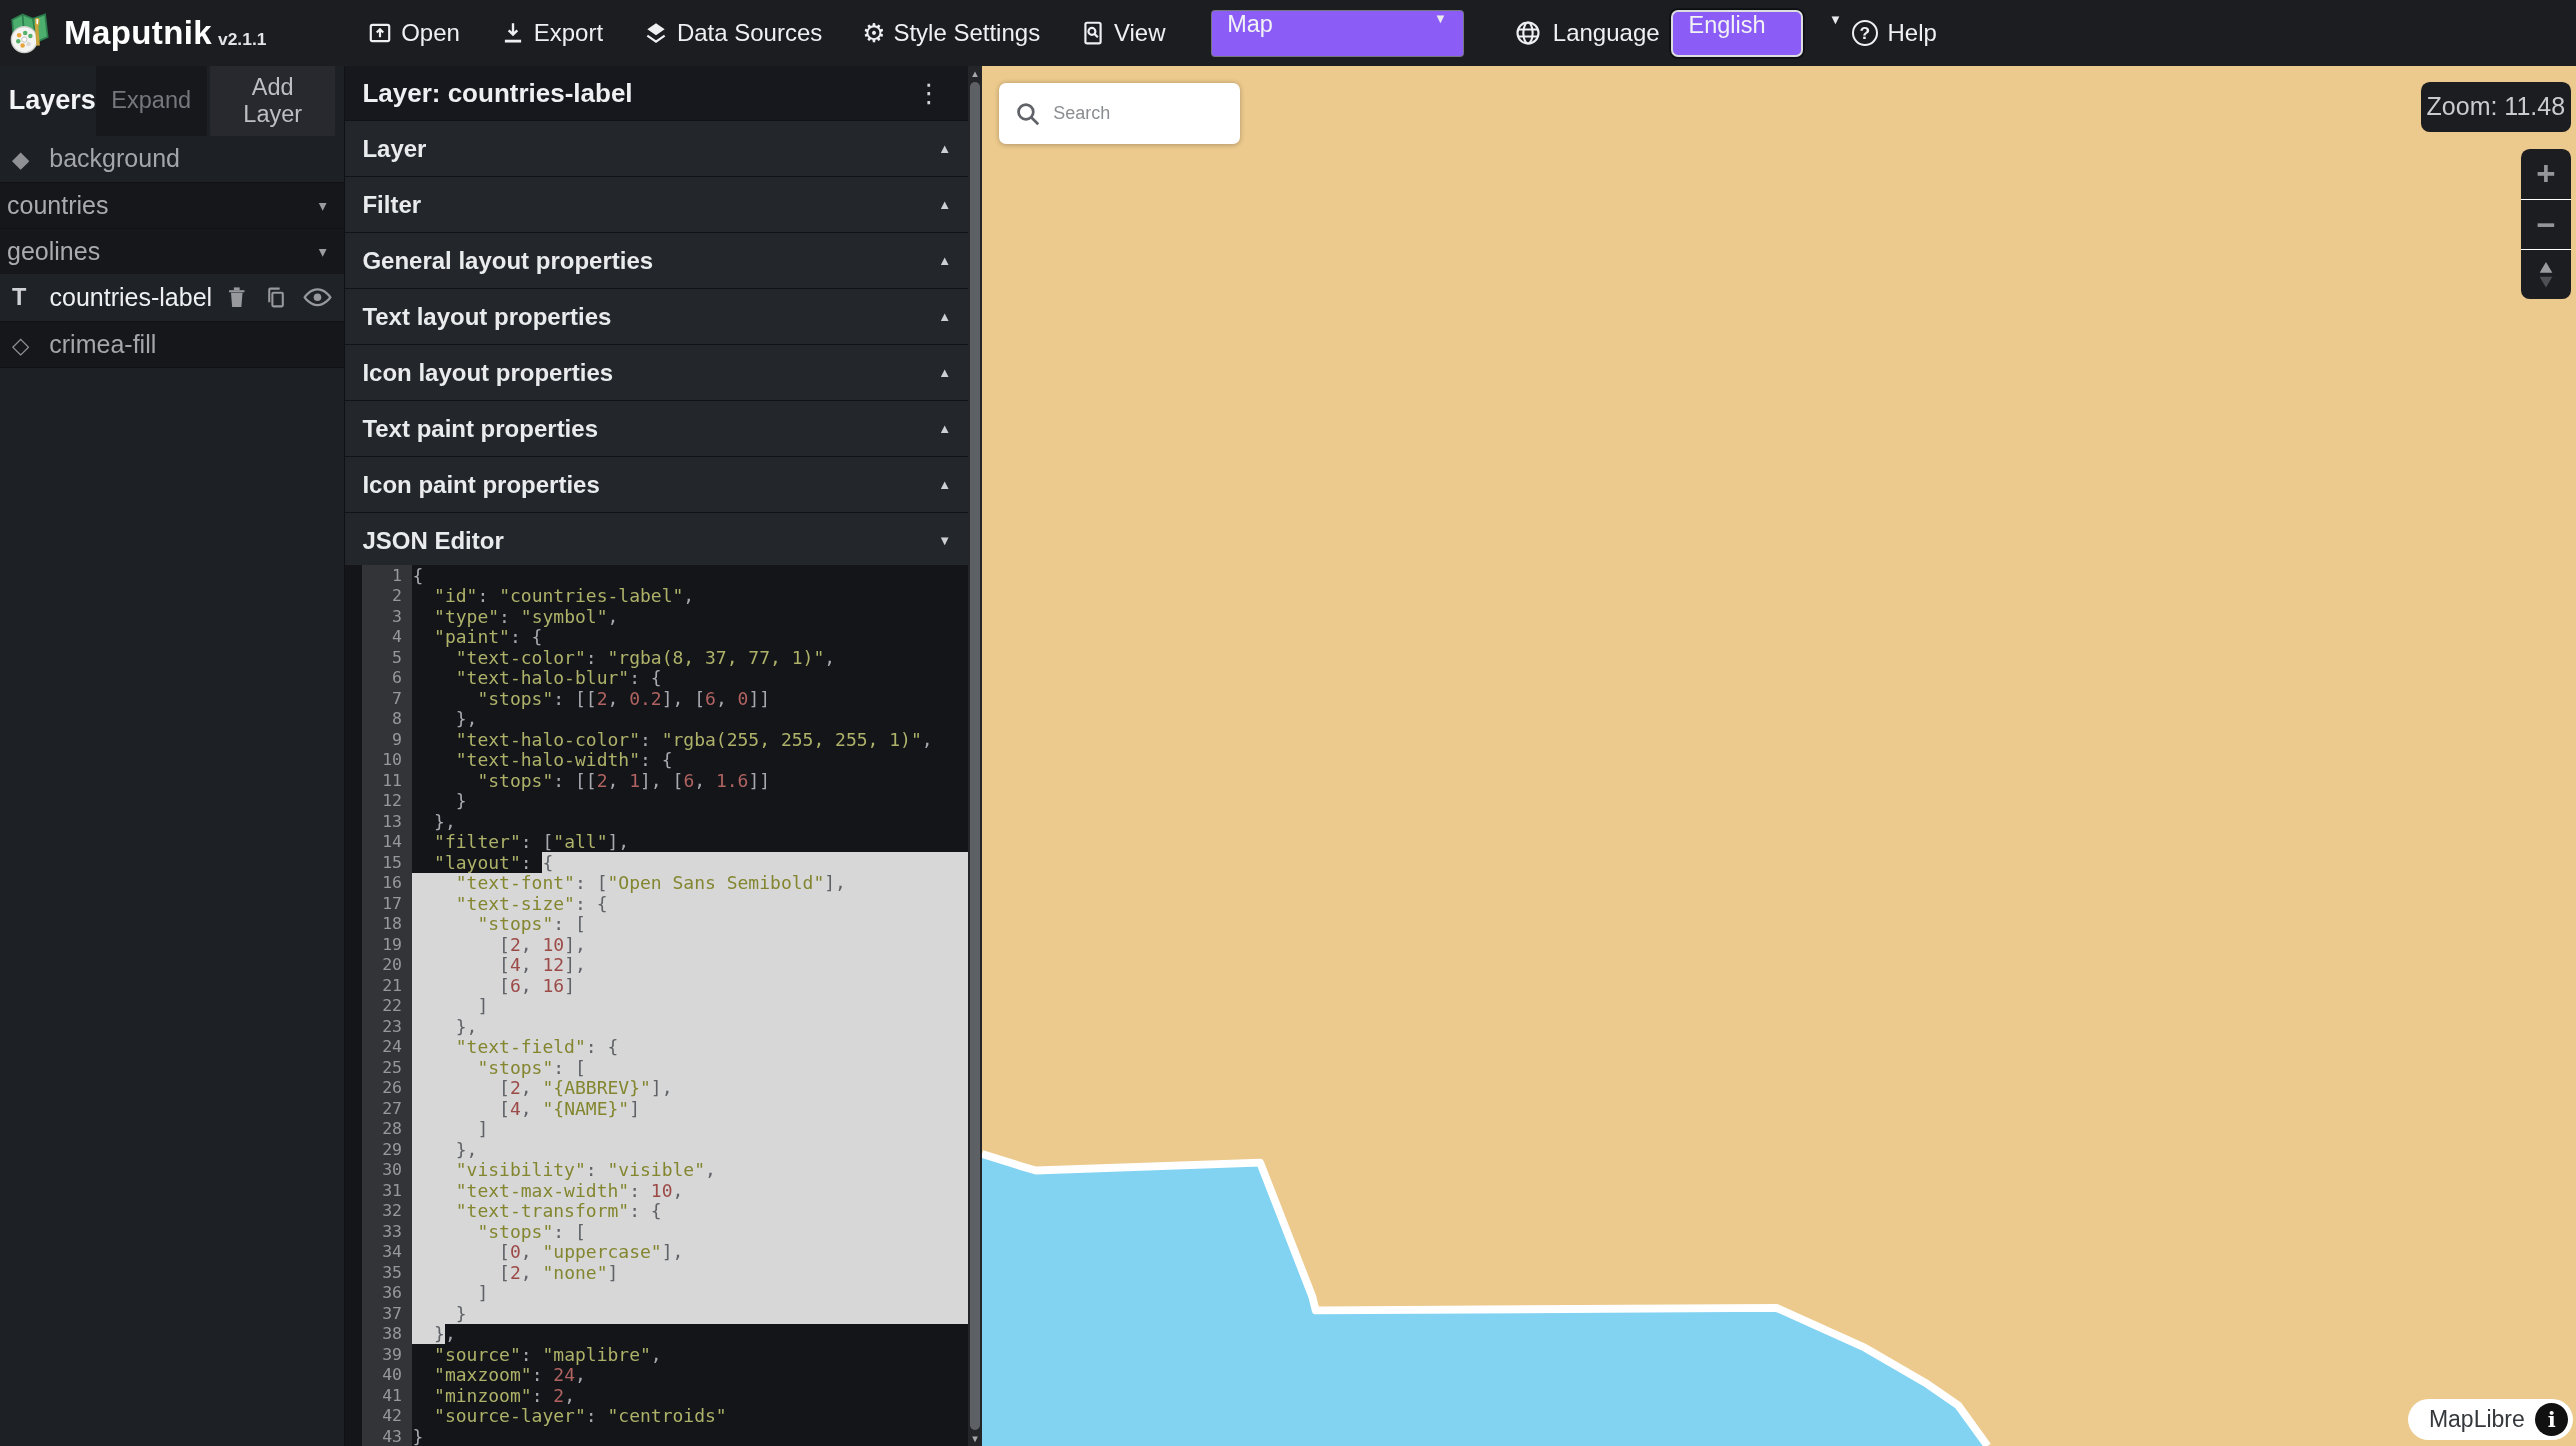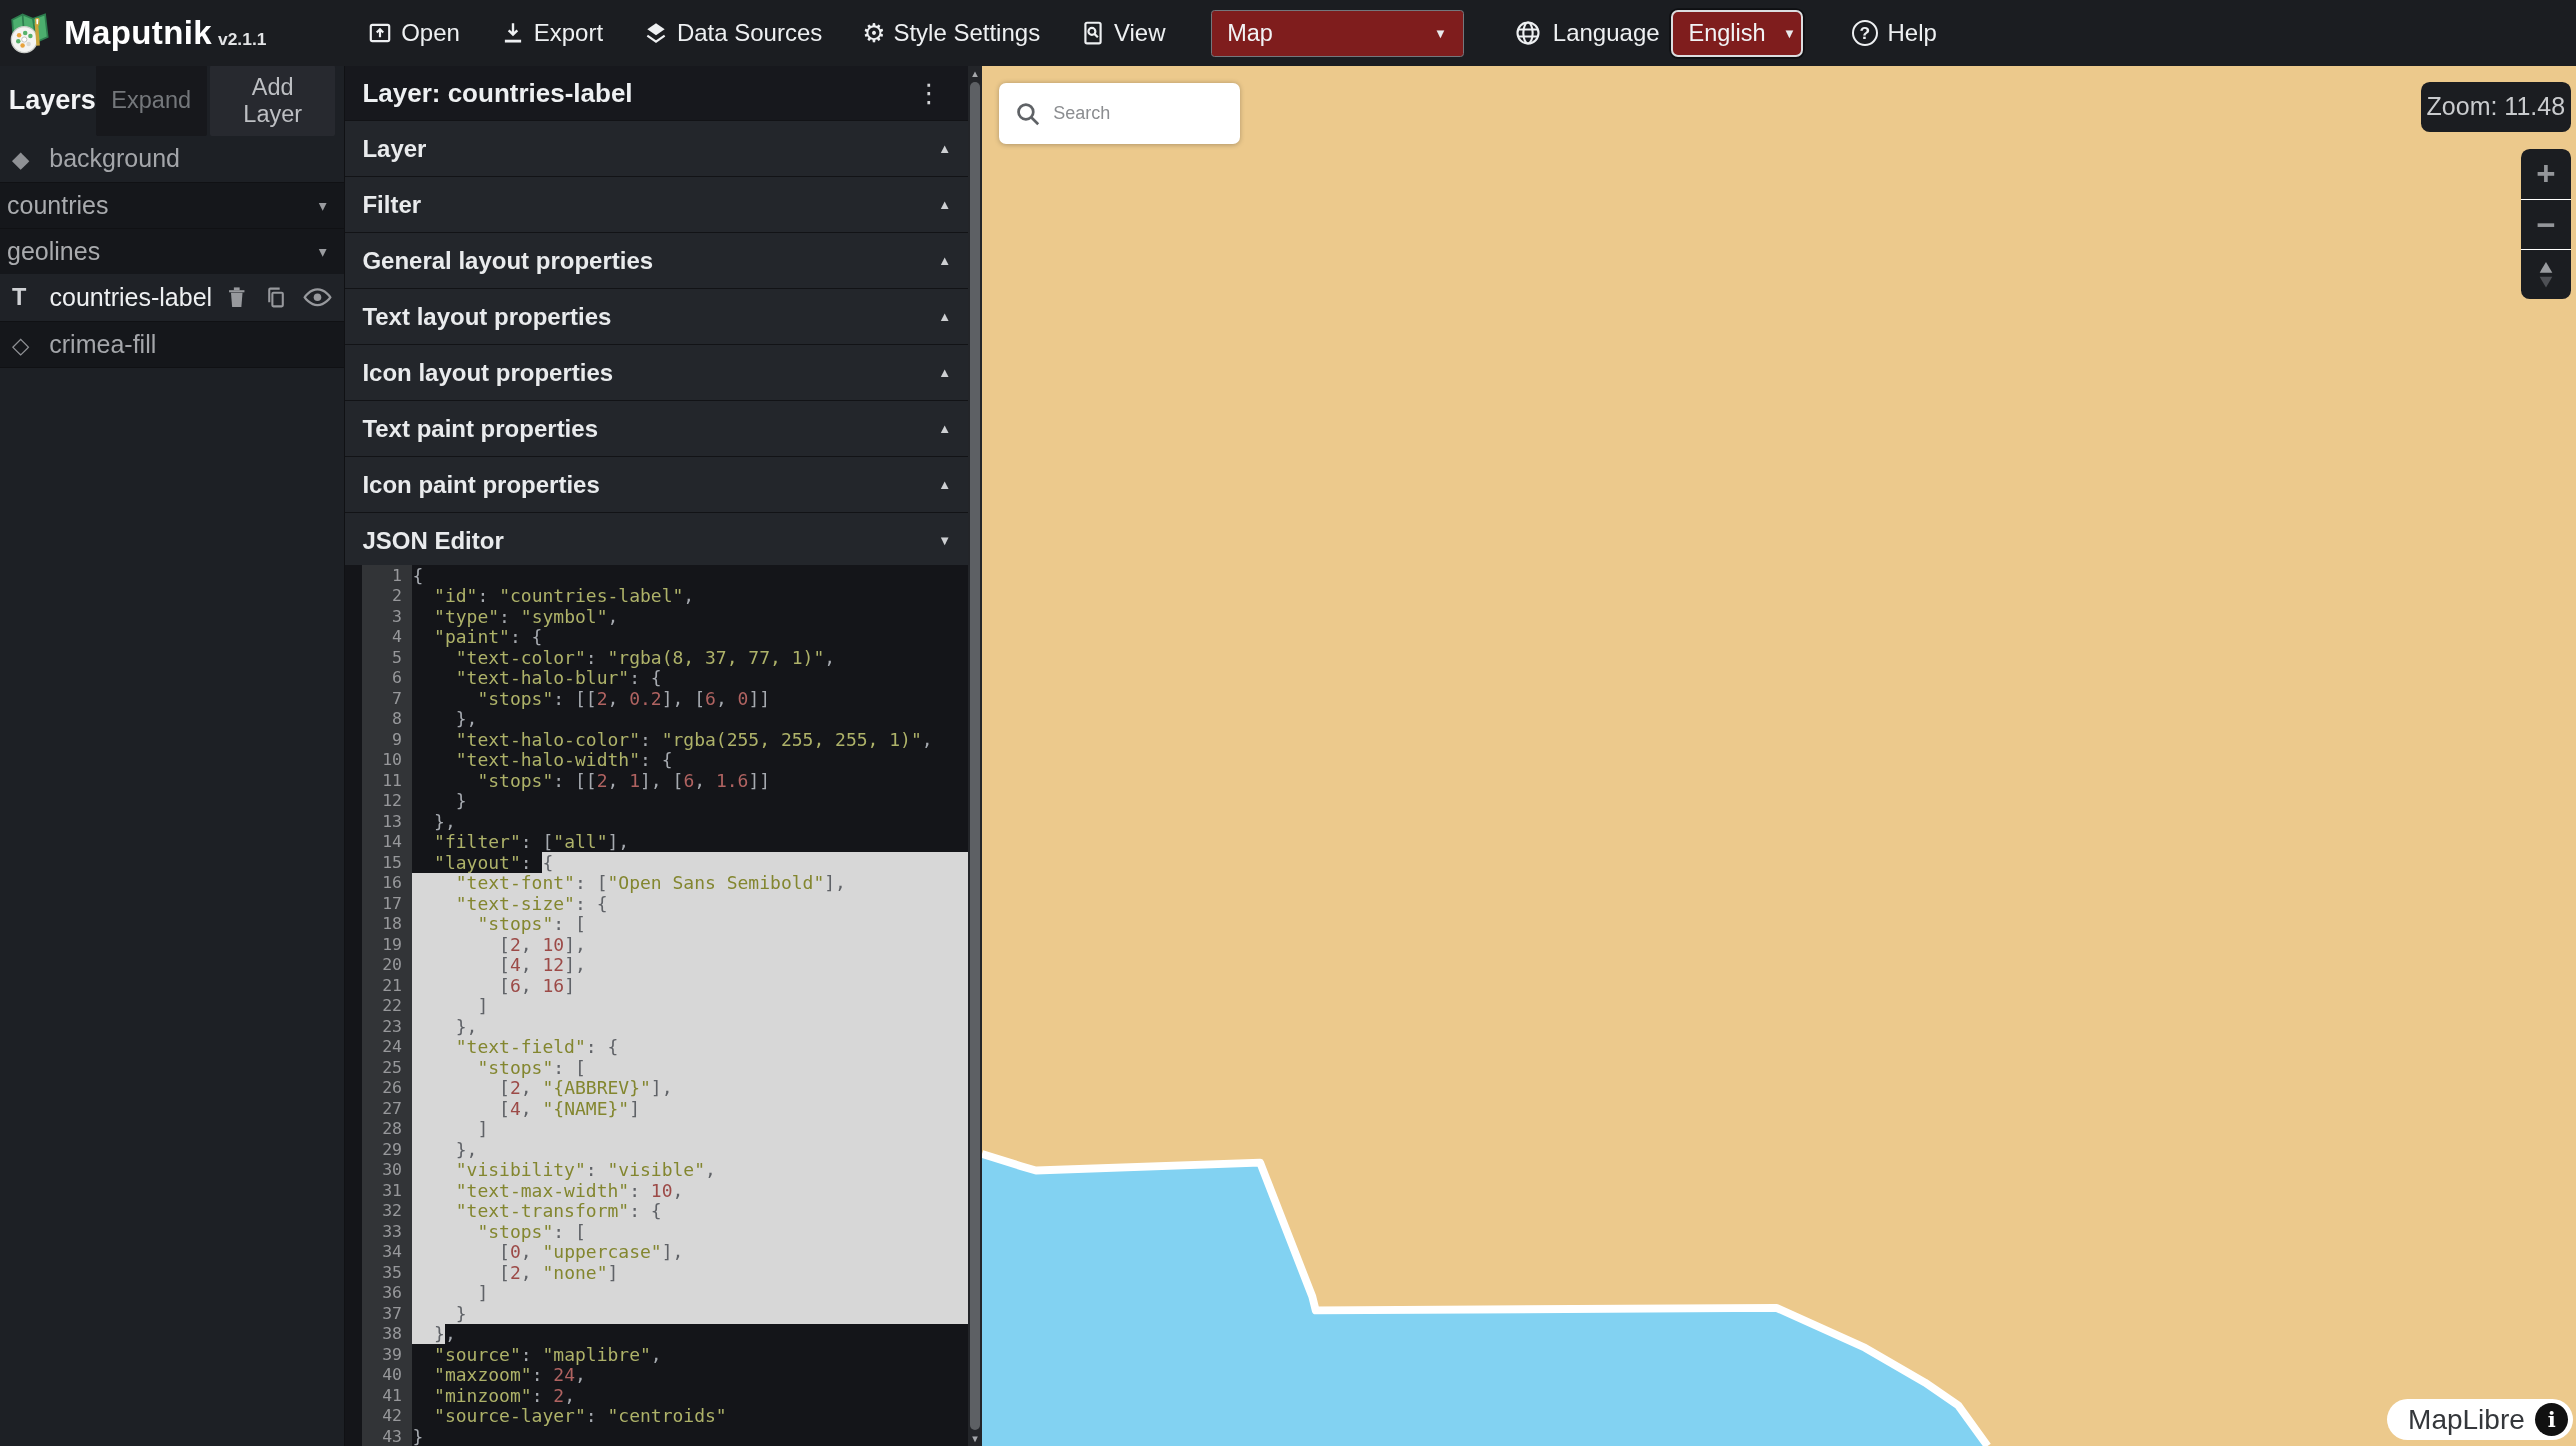--- a/index.html
+++ b/index.html
@@ -12,23 +12,23 @@
   .logo { display:flex; align-items:center; padding-left:7px; }
   .logo-title { color:#fff; font-size:33px; font-weight:bold; margin-left:12px; letter-spacing:0.4px; }
   .logo-ver { color:#e3e4e6; font-size:17.4px; font-weight:bold; margin-left:6px; margin-top:12px; }
   .topbar-menu { display:flex; align-items:center; margin-left:101px; gap:40px; }
   .menu-item { display:flex; align-items:center; gap:7.8px; color:#eef0f2; font-size:24px; cursor:pointer; }
   .menu-item .icon { display:flex; align-items:center; }
   .icon svg { display:block; }
   .gear-glyph { font-family:"DejaVu Sans", sans-serif; font-size:26px; line-height:1; }
   .view-group, .lang-group, .help-group { display:flex; align-items:center; color:#eef0f2; font-size:24px; }
   .view-group { margin-left:45px; gap:12px; }
-  .fake-select { background:#7f1d1d; border:0.9px solid #74777c; border-radius:3.5px; height:47px;
-                 display:flex; align-items:center; color:#f2f3f5; font-size:23.5px;
-                 padding:0 15.6px; cursor:pointer; }
+  .fake-select { background:#8b5cf6; border:0.9px solid #74777c; border-radius:3.5px; height:47px;
+                 display:flex; align-items:flex-start; color:#f2f3f5; font-size:23.5px;
+                 padding:0 15.6px; cursor:pointer;gap:46px; }
   .fake-select .sel-arrow { margin-left:auto; font-size:13px; color:#e9eaec; padding-left:17.4px; }
   .view-select { width:253px; }
   .lang-group { margin-left:50px; gap:11.3px; }
   .lang-select { width:132px; border:2.6px solid #dcdddf; border-radius:7px; box-shadow:0 0 0 1.7px #0e0f12; }
   .help-group { margin-left:49px; gap:9.6px; }
   .circle-q { width:26px; height:26px; border:2.2px solid #eef0f2; border-radius:50%;
               display:flex; align-items:center; justify-content:center; font-size:17.4px; font-weight:bold; }
 
   
   .sidebar { position:absolute; top:66px; left:0; width:344px; bottom:0; background:#1d2025; }
@@ -99,21 +99,21 @@
   .zoom-badge { position:absolute; right:5.2px; top:15.6px; width:150px; height:50px; background:#1b1d21;
                 border-radius:8.7px; display:flex; align-items:center; justify-content:center;
                 color:#c9cbce; font-size:25px; font-weight:normal; }
   .map-controls { position:absolute; right:5.2px; top:83px; width:50px; background:#1b1d21;
                   border-radius:8.7px; overflow:hidden; }
   .mc-btn { height:50px; display:flex; align-items:center; justify-content:center;
             color:#94969a; font-size:33px; font-weight:bold; cursor:pointer; }
   .mc-btn + .mc-btn { border-top:1.7px solid #fff; }
   .attribution { position:absolute; right:3.5px; bottom:6px; height:41px; background:#fff;
                  border-radius:21px; display:flex; align-items:center; padding:0 4.3px 0 21px; gap:10.4px; }
-  .attribution .maplibre-link { color:#34373b; font-size:28px; cursor:pointer; }
+  .attribution .maplibre-link { color:#34373b; font-size:23px; cursor:pointer; }
   .info-circle { width:33px; height:33px; background:#111; color:#fff; border-radius:50%;
                  display:flex; align-items:center; justify-content:center; font-size:21px;
                  font-weight:bold; font-family:"DejaVu Serif", serif; cursor:pointer; }
 </style>
 </head>
 <body>
 
 <div class="topbar">
   <div class="logo">
     <span class="icon">

